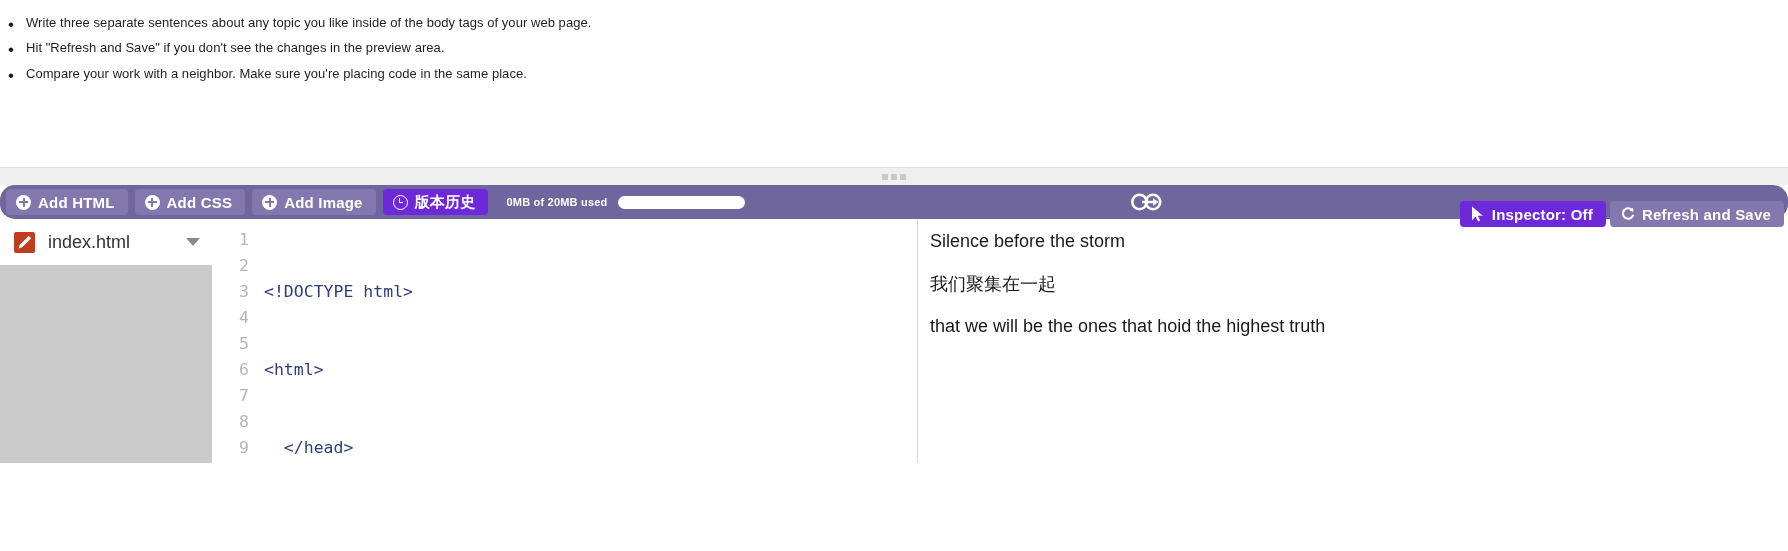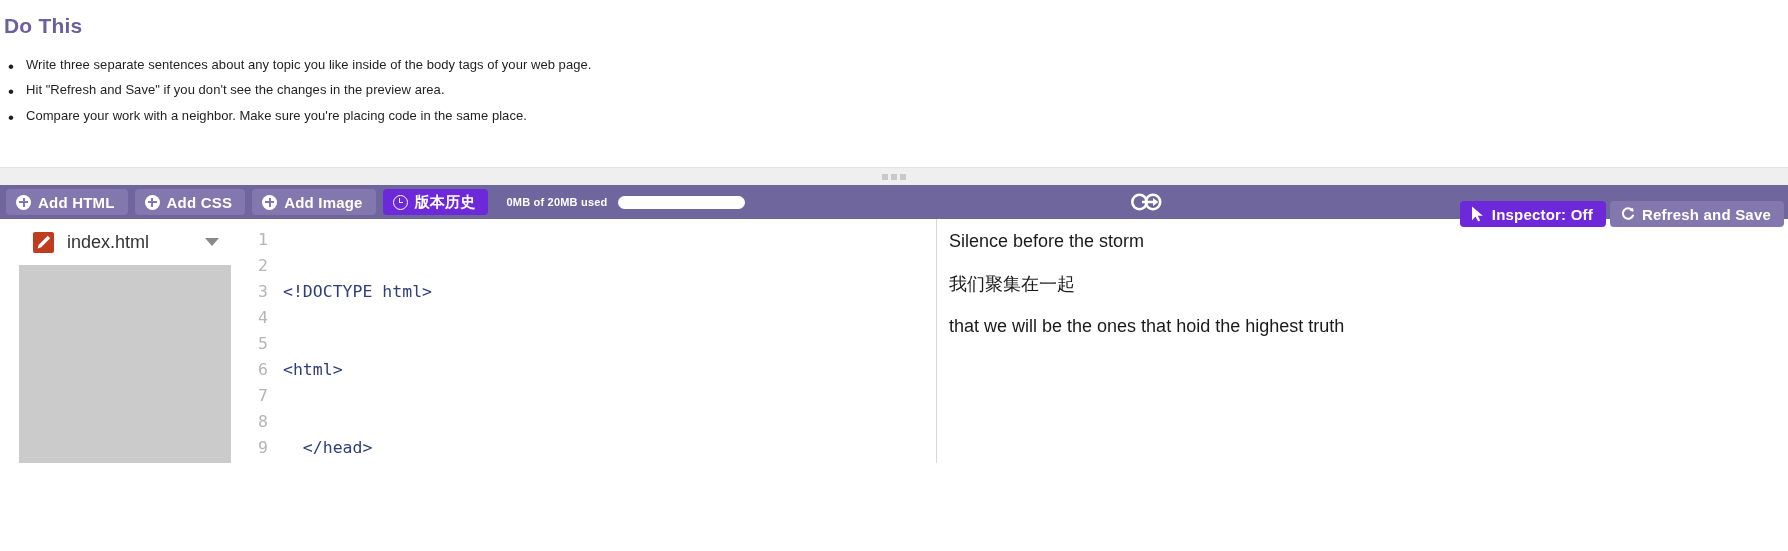--- a/index.html
+++ b/index.html
@@ -71,20 +71,21 @@
   }
 
   
   #toolbar {
     height: 34px;
     background: #70669e;
     display: flex;
     align-items: center;
     padding: 16px 6px;
     position: relative;
+    border-radius: 15px;
   }
   .tb-btn {
     height: 26px;
     display: flex;
     align-items: center;
     gap: 7px;
     padding: 0 13px 0 10px;
     margin-right: 7px;
     border-radius: 4px;
     background: #8278ad;
@@ -187,21 +188,20 @@
 
   
   .ic-cursor svg { display: block; }
   .ic-refresh svg { display: block; }
 
   
   #workspace {
     display: flex;
     height: 244px;
     background: #a21caf;
-    margin-left: 19px;
   }
 
   
   #file-sidebar {
     width: 212px;
     flex: 0 0 212px;
     background: #cbcbcb;
     display: flex;
     flex-direction: column;
   }
@@ -282,21 +282,20 @@
     font-size: 18px;
     color: #1a1a1a;
     line-height: 1.2;
     margin: 0 0 21px 0;
   }
 </style>
 </head>
 <body>
 
 <div id="instructions">
-  <div id="doc-title">Do This</div>
   <ul id="instruction-list">
     <li>Write three separate sentences about any topic you like inside of the body tags of your web page.</li>
     <li>Hit "Refresh and Save" if you don't see the changes in the preview area.</li>
     <li>Compare your work with a neighbor. Make sure you're placing code in the same place.</li>
   </ul>
 </div>
 
 <div id="splitter">
   <div id="splitter-handle">
     <i></i>

